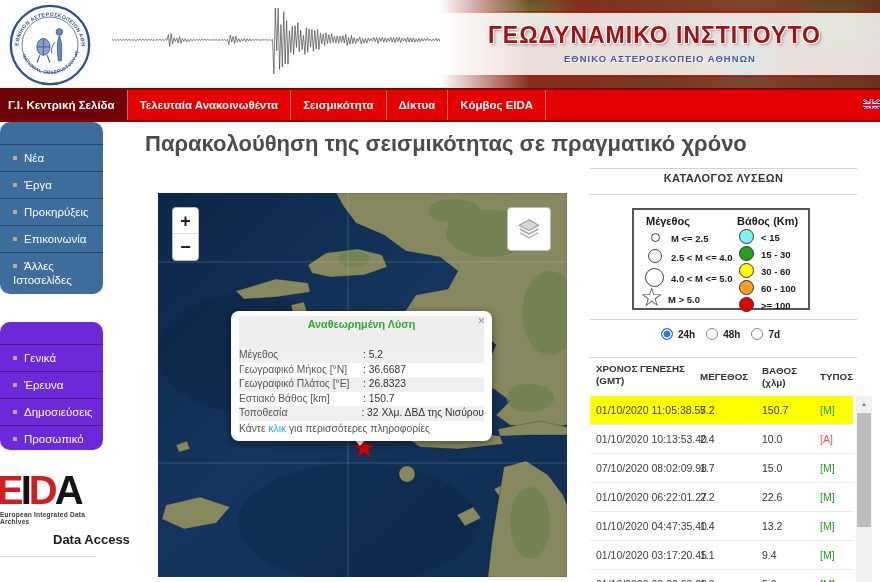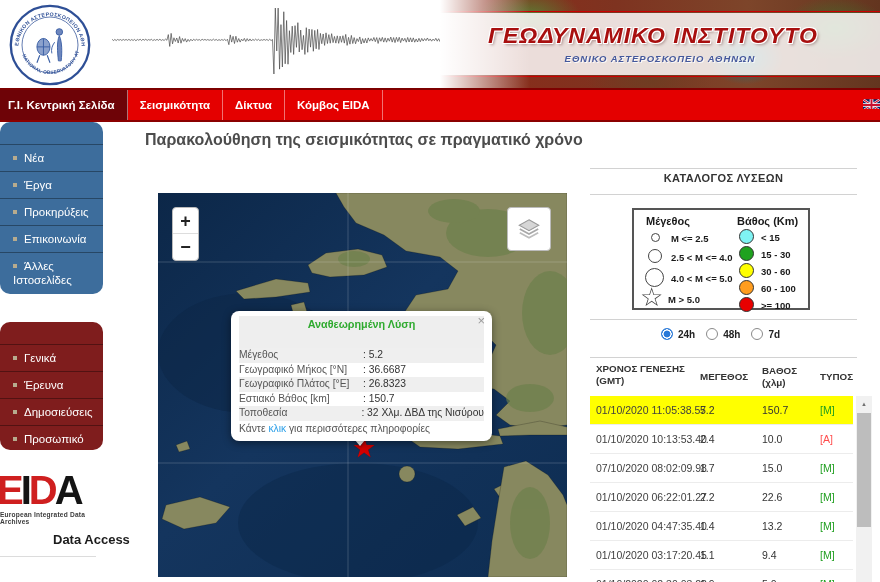--- a/index.html
+++ b/index.html
@@ -10,21 +10,21 @@
   
   #header { position:absolute; left:0; top:0; width:880px; height:88px; background:#fff; }
   #seal { position:absolute; left:8px; top:3px; width:84px; height:84px; }
   #seismo { position:absolute; left:112px; top:6px; width:352px; height:72px; }
   #header-right { position:absolute; left:440px; top:0; width:440px; height:88px; overflow:hidden;
     background:
       radial-gradient(ellipse 55px 38px at 305px 58px, #1f6f7a 0%, rgba(31,111,122,0) 70%),
       radial-gradient(ellipse 75px 45px at 395px 28px, #47682a 0%, rgba(71,104,42,0) 70%),
       radial-gradient(ellipse 70px 40px at 90px 16px, #5c7a33 0%, rgba(92,122,51,0) 72%),
       radial-gradient(ellipse 90px 55px at 210px 78px, #6f3d22 0%, rgba(111,61,34,0) 70%),
-      linear-gradient(90deg, #8e2a18, #7e3320 40%, #7d452a 70%, #63351f); font-style: italic; }
+      linear-gradient(90deg, #8e2a18, #7e3320 40%, #7d452a 70%, #63351f); }
   #hr-band { position:absolute; left:0; top:13px; width:440px; height:62px;
     background:rgba(255,255,255,0.84); }
   #hr-fade { position:absolute; left:0; top:0; width:90px; height:88px;
     background:linear-gradient(90deg, #fff 0%, rgba(255,255,255,0) 100%); }
   .hr-line { position:absolute; left:0; width:440px; height:1px; background:#c00; }
   #inst-title { position:absolute; left:48px; top:22px; width:350px; font-size:23px; font-weight:bold;
     letter-spacing:1px; color:#a80f0f;
     text-shadow:1px 1px 0 #fff,-1px -1px 0 #fff,1px -1px 0 #fff,-1px 1px 0 #fff,2px 2px 3px rgba(60,0,0,.35); }
   #inst-sub { position:absolute; left:60px; top:53px; width:320px; text-align:center; font-size:9.5px;
     font-weight:bold; letter-spacing:1px; color:#44589c; text-shadow:1px 1px 0 rgba(255,255,255,.8); }
@@ -33,35 +33,35 @@
   #nav { position:absolute; left:0; top:88px; width:880px; height:34px; background:#e40000;
     border-top:2px solid #7d0000; border-bottom:2px solid #8b0000; display:flex; align-items:stretch; }
   .nav-item { display:flex; align-items:center; padding:0 12px; color:#fff; font-size:11.5px;
     font-weight:bold; border-right:1px solid rgba(255,255,255,.45); white-space:nowrap; cursor:pointer; }
   .nav-item.active { background:#6e0307; margin-left:-4px; }
   #nav-flag { position:absolute; right:0; top:7px; width:17px; height:12px; overflow:hidden; cursor:pointer; }
 
   
   .sb-panel { position:absolute; left:0; width:103px; border-radius:10px; overflow:hidden; }
   #sb1 { top:122px; height:172px; background:#3d6d9c; padding-top:22px; }
-  #sb2 { top:322px; height:128px; background:#7f1d1d; padding-top:22px; }
+  #sb2 { top:322px; height:128px; background:#6d28d9; padding-top:22px; }
   .sb-item { padding:6px 6px 6px 13px; color:#fff; font-size:11.5px; line-height:14px;
     border-top:1px solid rgba(0,0,0,.35); cursor:pointer; }
   .sb-item .blt { display:inline-block; width:4px; height:4px; background:#b7ab8e; margin-right:7px;
     vertical-align:2px; }
   #eida { position:absolute; left:0; top:470px; width:110px; }
   #eida-letters { font-size:40px; font-weight:bold; letter-spacing:-3px; line-height:40px; margin-left:-3px; }
   #eida-letters .r { color:#cf1f1f; } #eida-letters .k { color:#141414; }
   #eida-caption { font-size:6.6px; font-weight:bold; color:#3c3c3c; margin-top:1px; letter-spacing:0.2px; }
   #data-access { position:absolute; left:20px; top:532px; font-size:13px; font-weight:bold; color:#1c1c1c; cursor:pointer;margin-left:33px; }
   #eida-sep { position:absolute; left:0; top:556px; width:96px; height:1px; background:#dcdcdc; }
   #program { position:absolute; left:4px; top:569px; font-size:8px; font-weight:bold; color:#3a66b8; letter-spacing:0.2px;margin-top:41px; }
 
   
-  #main-title { position:absolute; left:145px; top:131px; font-size:16px; font-weight:600; color:#4c4c4c; }
+  #main-title { position:absolute; left:145px; top:131px; font-size:22px; font-weight:600; color:#4c4c4c; }
 
   
   #map { position:absolute; left:158px; top:193px; width:409px; height:384px; overflow:hidden; background:#0f2c50; }
   #map svg.base { position:absolute; left:0; top:0; }
   #zoomctl { position:absolute; left:14px; top:14px; width:27px; height:54px; background:#fff;
     border:1px solid #bbb; border-radius:4px; overflow:hidden; }
   .zbtn { width:100%; height:26px; text-align:center; font-size:18px; font-weight:bold; color:#222;
     line-height:26px; cursor:pointer; }
   #zoomctl .zbtn:first-child { border-bottom:1px solid #ddd; }
   #layersctl { position:absolute; right:16px; top:14px; width:44px; height:44px; background:#fff;
@@ -156,20 +156,21 @@
       <div class="hr-line" style="top:11px"></div>
       <div class="hr-line" style="top:76px"></div>
       <div id="hr-fade"></div>
       <div id="inst-title">ΓΕΩΔΥΝΑΜΙΚΟ ΙΝΣΤΙΤΟΥΤΟ</div>
       <div id="inst-sub">ΕΘΝΙΚΟ ΑΣΤΕΡΟΣΚΟΠΕΙΟ ΑΘΗΝΩΝ</div>
     </div>
   </div>
 
   <div id="nav">
     <div class="nav-item active">Γ.Ι. Κεντρική Σελίδα</div>
+    <div class="nav-item">Τελευταία Ανακοινωθέντα</div>
     <div class="nav-item">Σεισμικότητα</div>
     <div class="nav-item">Δίκτυα</div>
     <div class="nav-item">Κόμβος EIDA</div>
     <div id="nav-flag">
       <svg viewBox="0 0 60 40" width="17" height="12">
         <rect width="60" height="40" fill="#012169"></rect>
         <path d="M0,0 L60,40 M60,0 L0,40" stroke="#fff" stroke-width="8"></path>
         <path d="M0,0 L60,40 M60,0 L0,40" stroke="#C8102E" stroke-width="4"></path>
         <path d="M30,0 V40 M0,20 H60" stroke="#fff" stroke-width="13"></path>
         <path d="M30,0 V40 M0,20 H60" stroke="#C8102E" stroke-width="7"></path>

